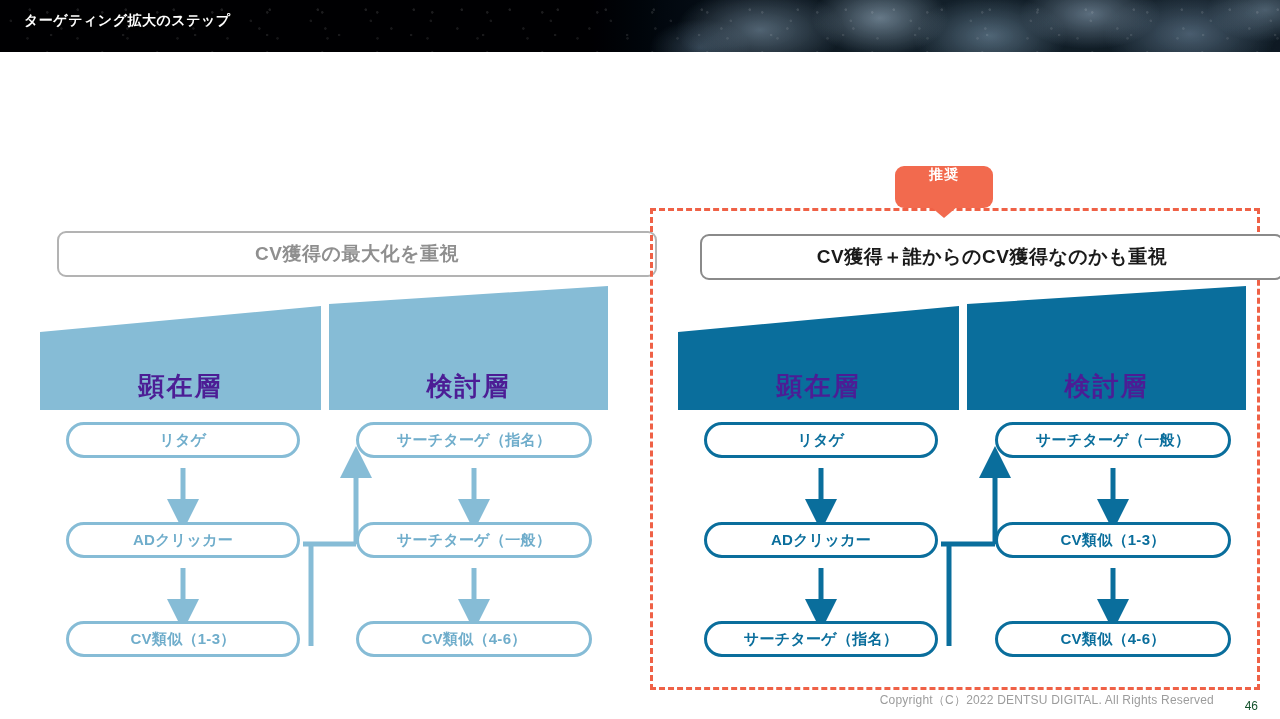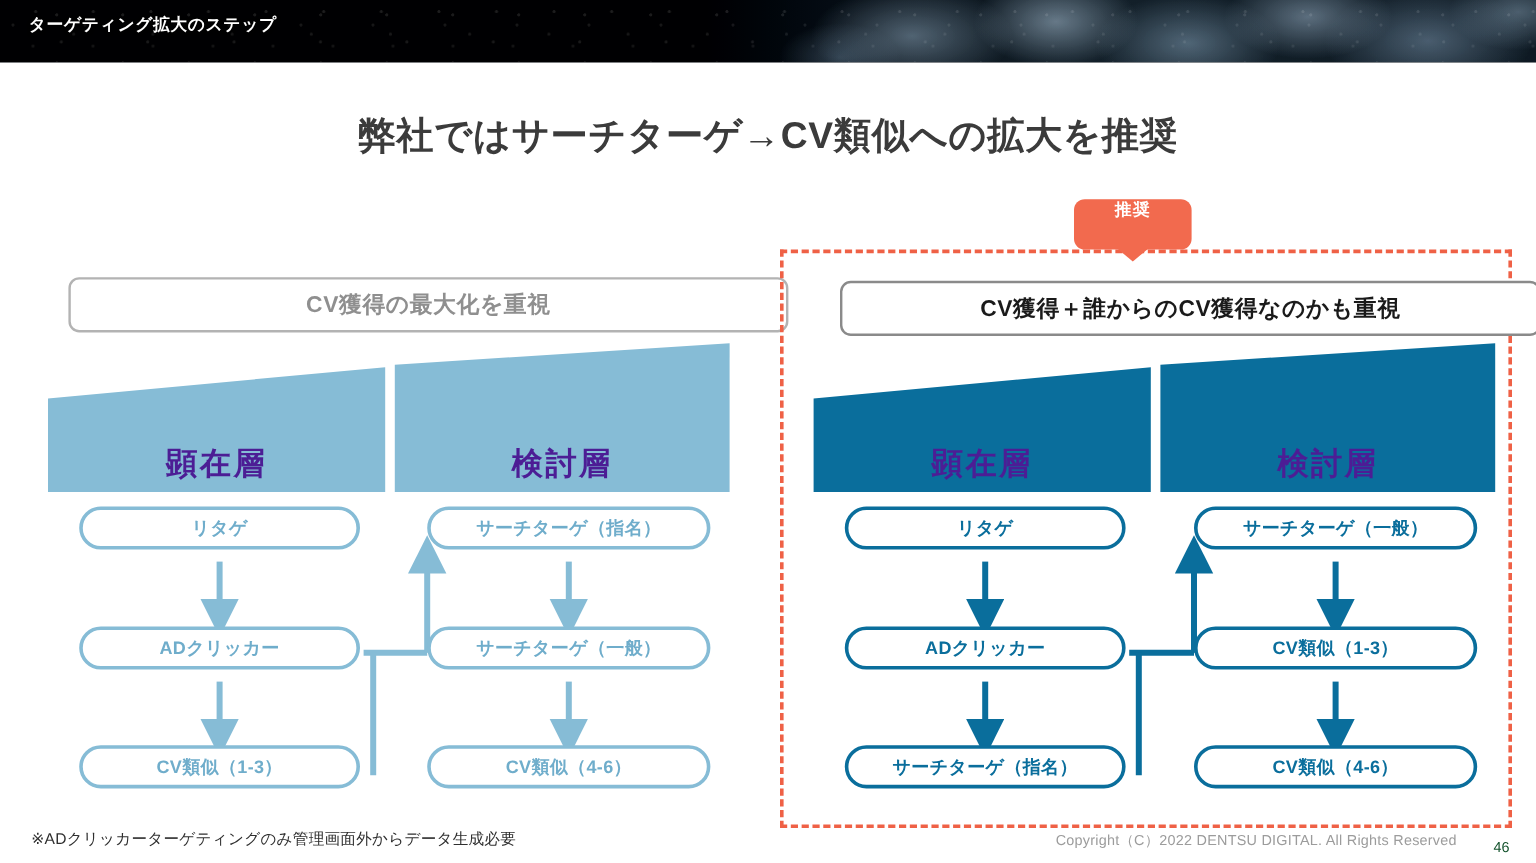--- a/index.html
+++ b/index.html
@@ -126,21 +126,20 @@
 <body>
 
 <div id="slide">
 
   <div class="header-band">
     <div class="header-tex"></div>
     <div class="header-noise"></div>
   </div>
   <div class="header-title">ターゲティング拡大のステップ</div>
 
-  <div class="main-title">弊社ではサーチターゲ→CV類似への拡大を推奨</div>
 
   <div class="badge">
     <span>推奨</span>
   </div>
 
   <div class="panel panel-left">
     <div class="panel-head">CV獲得の最大化を重視</div>
   </div>
 
   <svg class="trap" style="left:40px; top:286px;" width="568" height="124" viewBox="0 0 568 124">
@@ -233,17 +232,16 @@
   <div class="pill dk" style="left:995px; top:422px; width:236px;">
     <span>サーチターゲ（一般）</span>
   </div>
   <div class="pill dk" style="left:995px; top:522px; width:236px;">
     <span>CV類似（1-3）</span>
   </div>
   <div class="pill dk" style="left:995px; top:621px; width:236px;">
     <span>CV類似（4-6）</span>
   </div>
 
-  <div class="footnote">※ADクリッカーターゲティングのみ管理画面外からデータ生成必要</div>
   <div class="copyright">Copyright（C）2022 DENTSU DIGITAL. All Rights Reserved</div>
   <div class="pageno">46</div>
 
 </div>
 
 </body></html>

